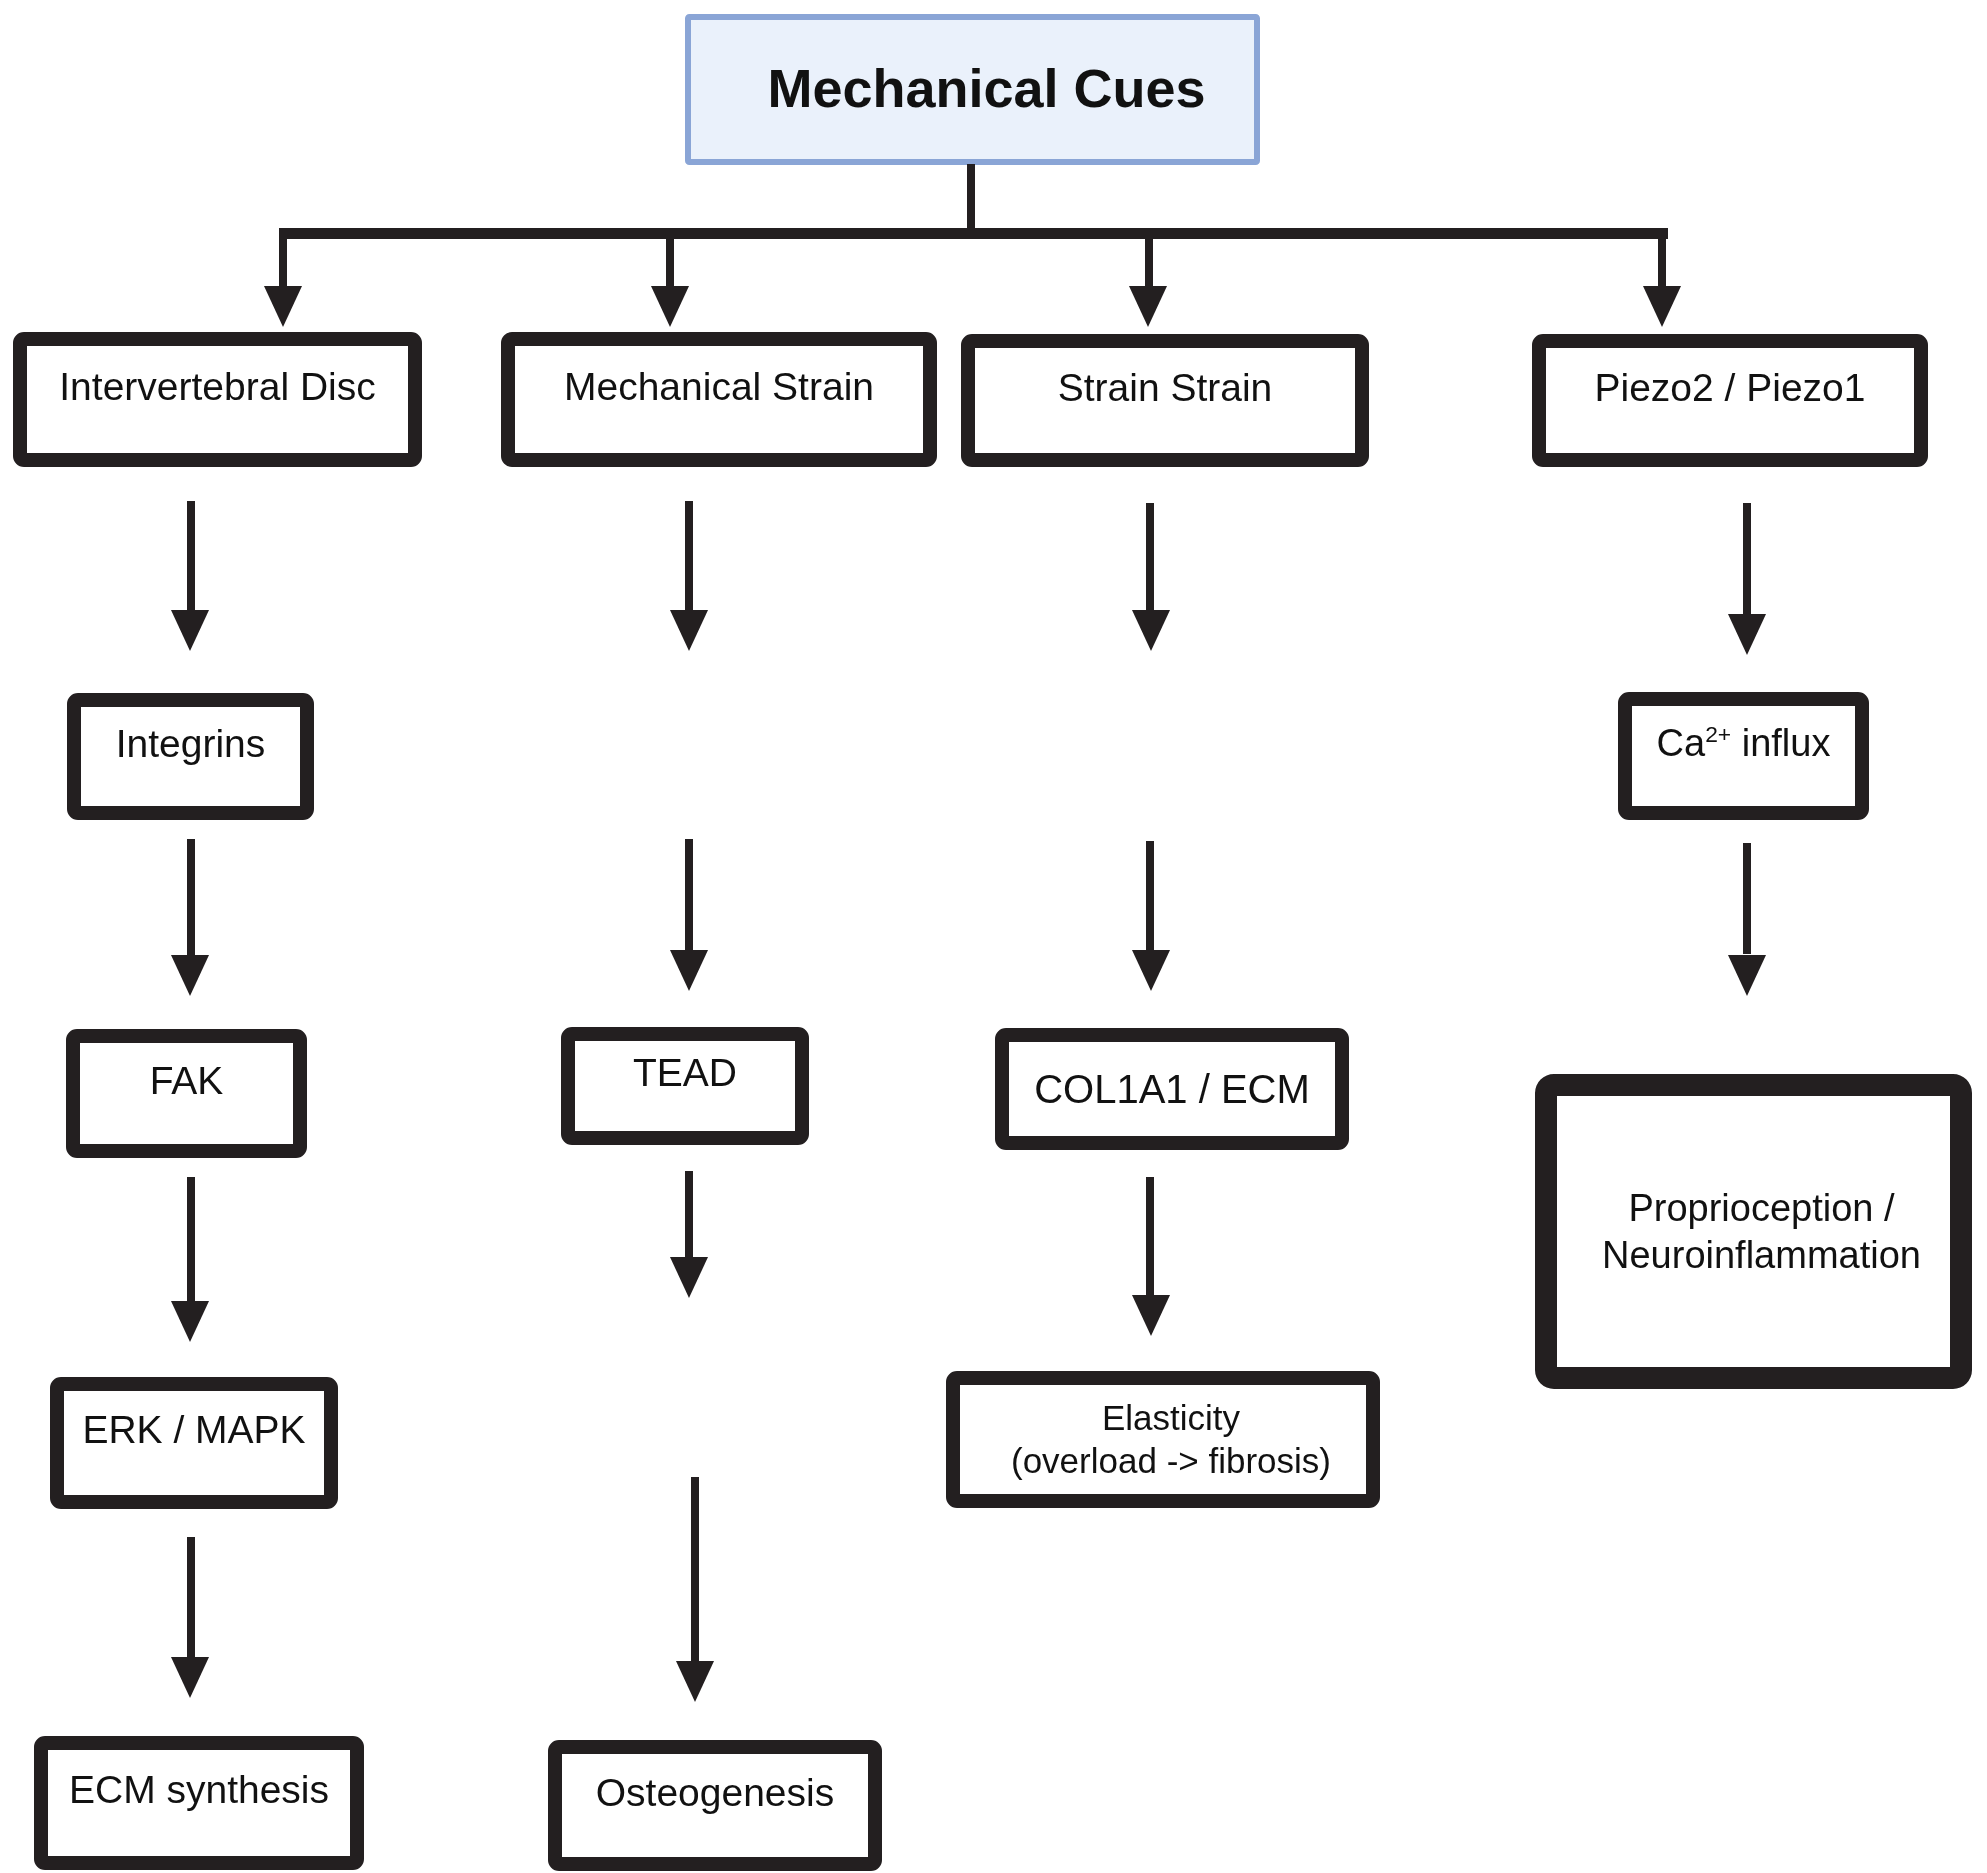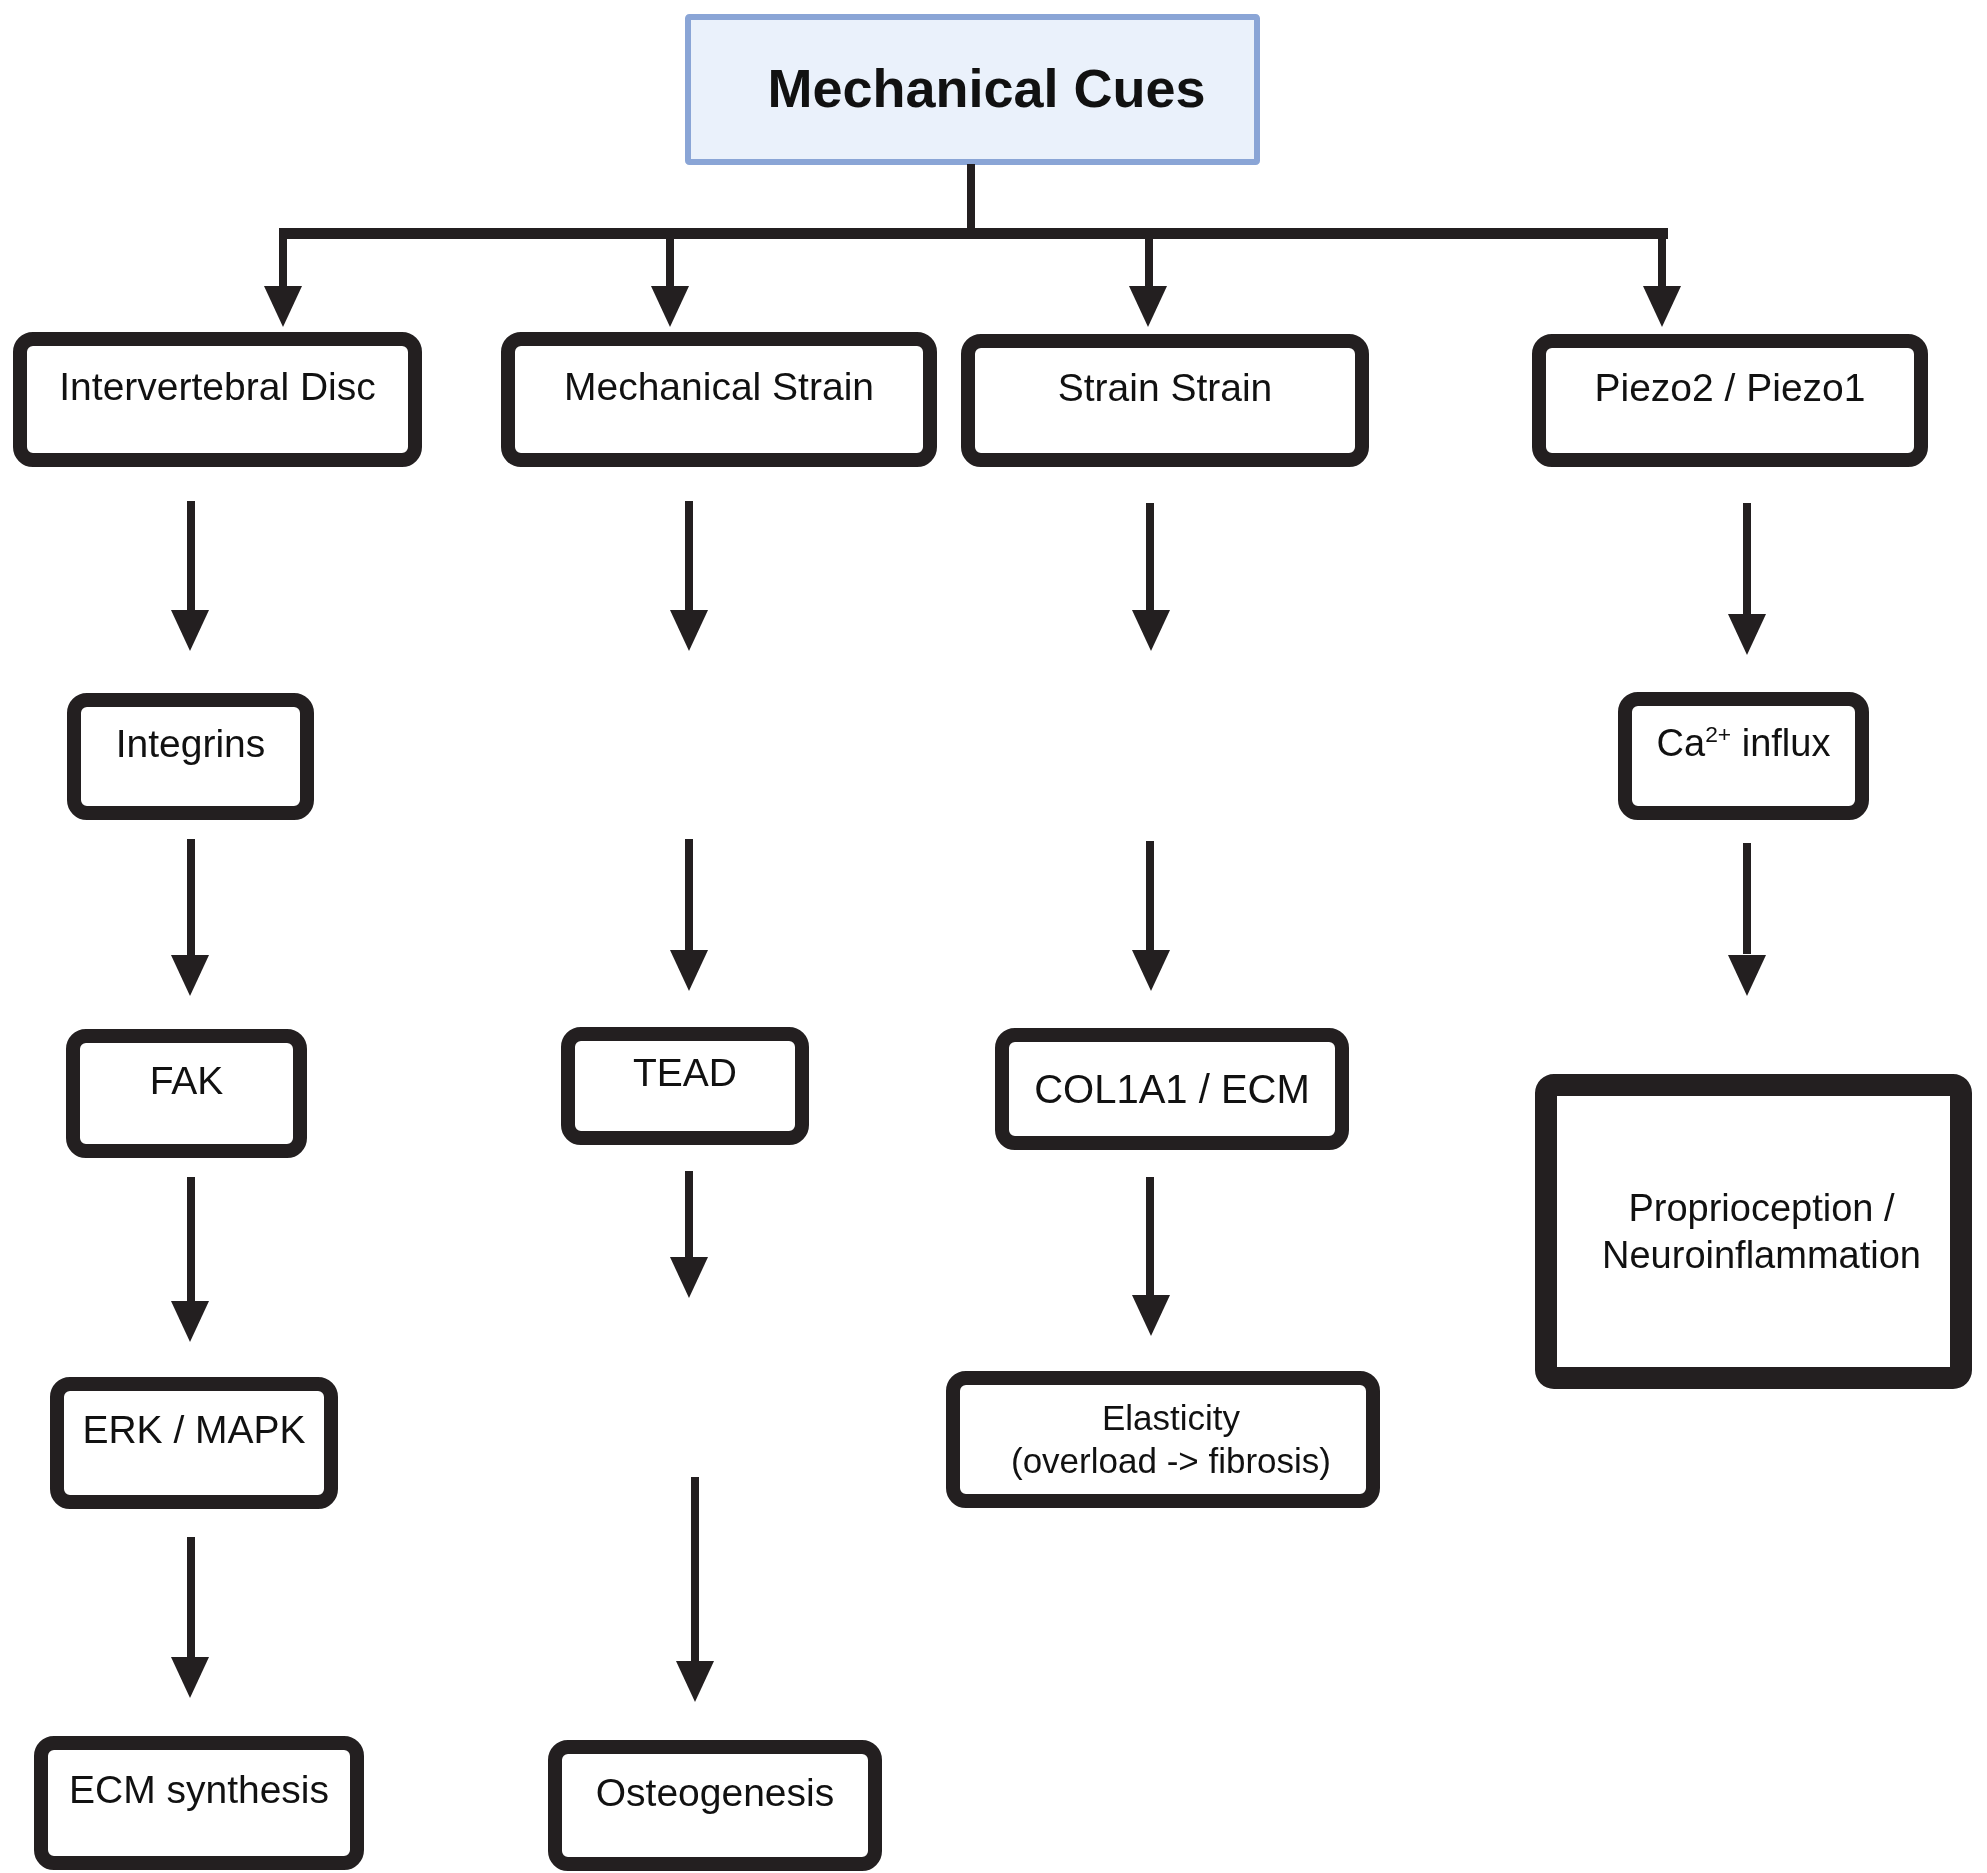--- a/index.html
+++ b/index.html
@@ -9,21 +9,21 @@
     background:#ffffff;
     font-family:"Liberation Sans", sans-serif;
     color:#111111;
     overflow:hidden;
   }
   .node{
     position:absolute;
     box-sizing:border-box;
     background:#ffffff;
     border:14.6px solid #231f20;
-    border-radius:20px;
+    border-radius:11px;
     display:flex;
     align-items:center;
     justify-content:center;
     text-align:center;
     font-size:39px;
     line-height:1.22;
     white-space:nowrap;
   }
   .node .lbl{display:block;}
   .node.up .lbl{transform:translateY(-13px);}

